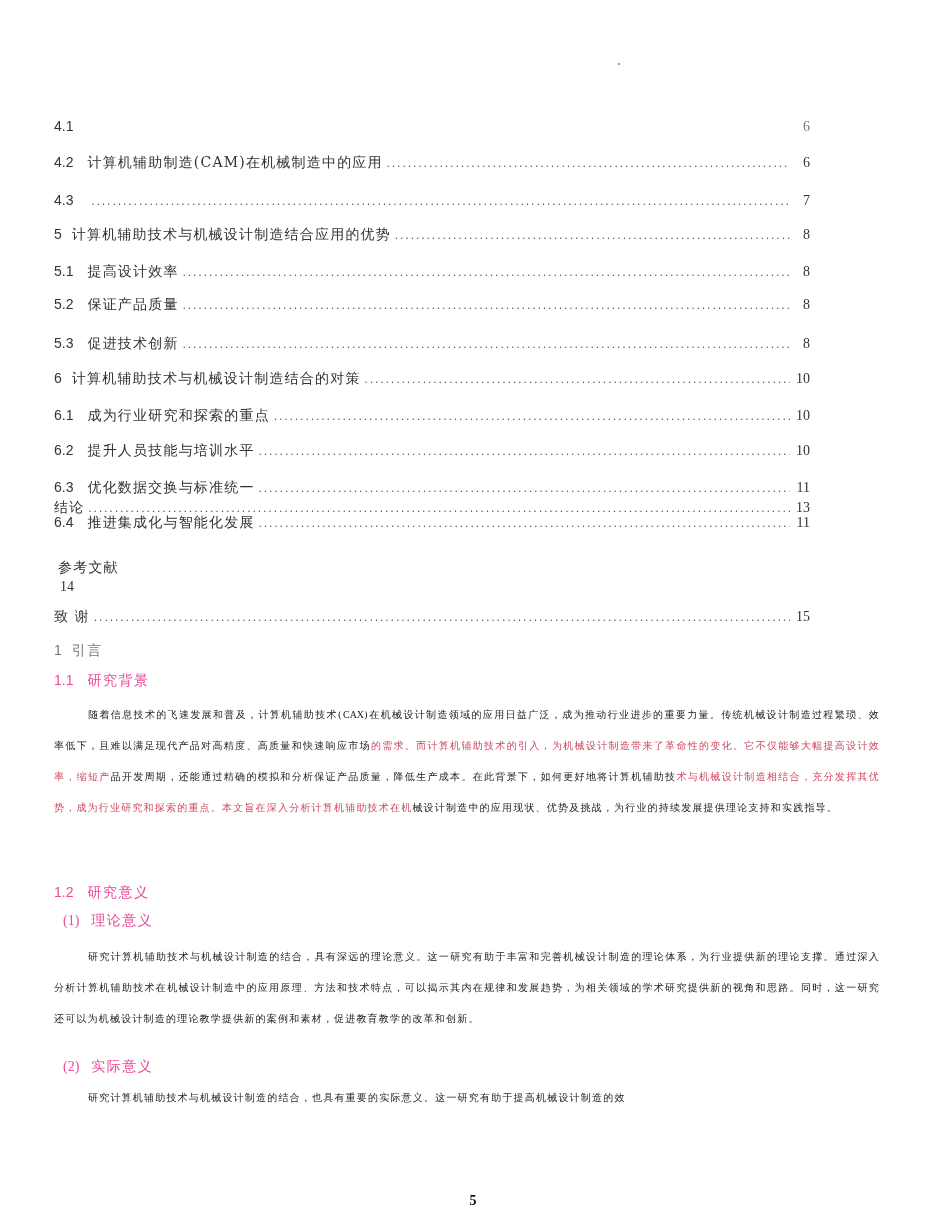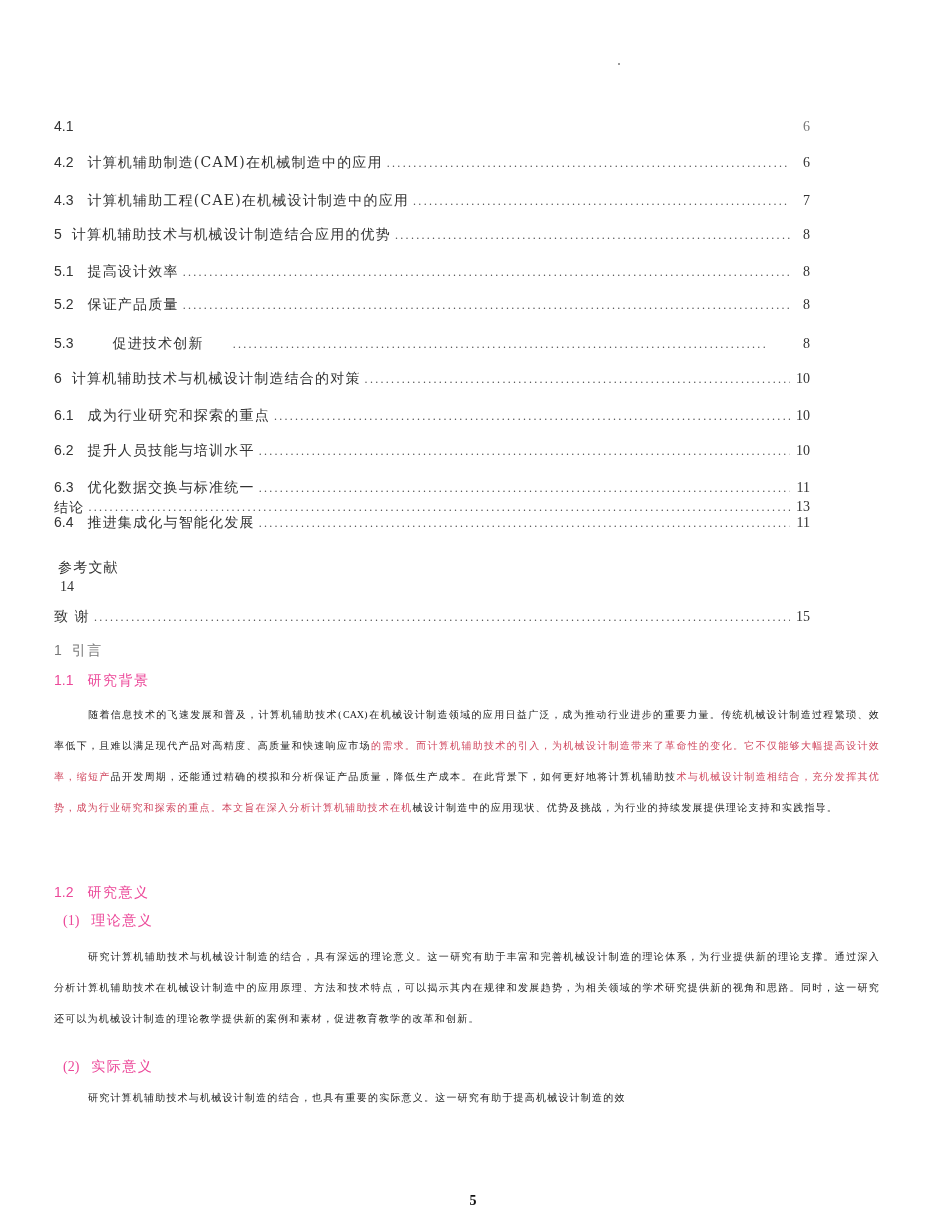--- a/index.html
+++ b/index.html
@@ -136,21 +136,20 @@
         <span class="toc-page grey">6</span>
       </div>
       <div class="toc-row" style="top: 104px;">
         <span class="toc-num">4.2</span>
         <span class="toc-title">计算机辅助制造(CAM)在机械制造中的应用</span>
         <span class="toc-leader">......................................................................................................................................................</span>
         <span class="toc-page">6</span>
       </div>
       <div class="toc-row" style="top: 142px;">
         <span class="toc-num">4.3</span>
-        <span class="toc-title">计算机辅助工程(CAE)在机械设计制造中的应用</span>
         <span class="toc-leader">......................................................................................................................................................</span>
         <span class="toc-page">7</span>
       </div>
       <div class="toc-row" style="top: 176px;">
         <span class="toc-num chap">5</span>
         <span class="toc-title">计算机辅助技术与机械设计制造结合应用的优势</span>
         <span class="toc-leader">......................................................................................................................................................</span>
         <span class="toc-page">8</span>
       </div>
       <div class="toc-row" style="top: 213px;">
@@ -158,21 +157,21 @@
         <span class="toc-title">提高设计效率</span>
         <span class="toc-leader">......................................................................................................................................................</span>
         <span class="toc-page">8</span>
       </div>
       <div class="toc-row" style="top: 246px;">
         <span class="toc-num">5.2</span>
         <span class="toc-title">保证产品质量</span>
         <span class="toc-leader">......................................................................................................................................................</span>
         <span class="toc-page">8</span>
       </div>
-      <div class="toc-row" style="top: 285px; gap: 25px;">
+      <div class="toc-row" style="top: 285px;">
         <span class="toc-num">5.3</span>
         <span class="toc-title">促进技术创新</span>
         <span class="toc-leader">......................................................................................................................................................</span>
         <span class="toc-page">8</span>
       </div>
       <div class="toc-row" style="top: 320px;">
         <span class="toc-num chap">6</span>
         <span class="toc-title">计算机辅助技术与机械设计制造结合的对策</span>
         <span class="toc-leader">......................................................................................................................................................</span>
         <span class="toc-page">10</span>
@@ -194,21 +193,21 @@
         <span class="toc-title">优化数据交换与标准统一</span>
         <span class="toc-leader">......................................................................................................................................................</span>
         <span class="toc-page">11</span>
       </div>
       <div class="toc-row" style="top: 464px;">
         <span class="toc-num">6.4</span>
         <span class="toc-title">推进集成化与智能化发展</span>
         <span class="toc-leader">......................................................................................................................................................</span>
         <span class="toc-page">11</span>
       </div>
-      <div class="toc-row" style="top: 497px; align-items: center;">
+      <div class="toc-row" style="top: 497px;">
         <span class="toc-title">结论</span>
         <span class="toc-leader">......................................................................................................................................................</span>
         <span class="toc-page">13</span>
       </div>
       <div class="toc-row" style="top: 557px; flex-direction: column;">
         <span class="toc-title">参考文献</span>
         <span class="toc-leader">......................................................................................................................................................</span>
         <span class="toc-page">14</span>
       </div>
       <div class="toc-row" style="top: 570px; margin-top: 36px;">

